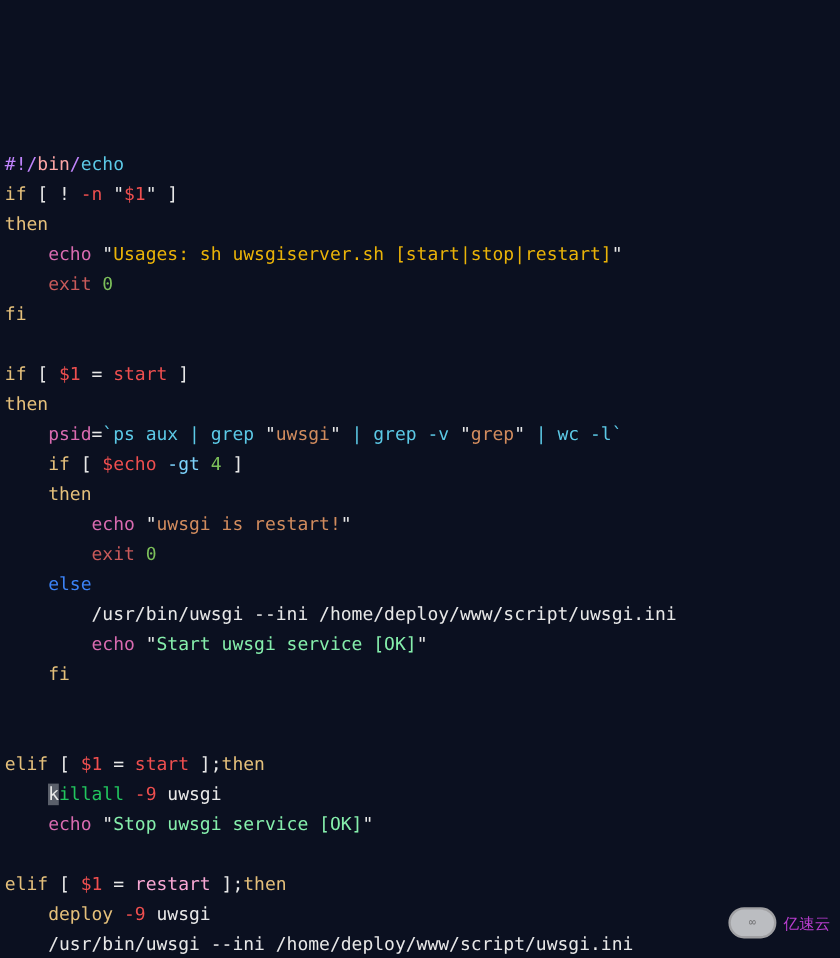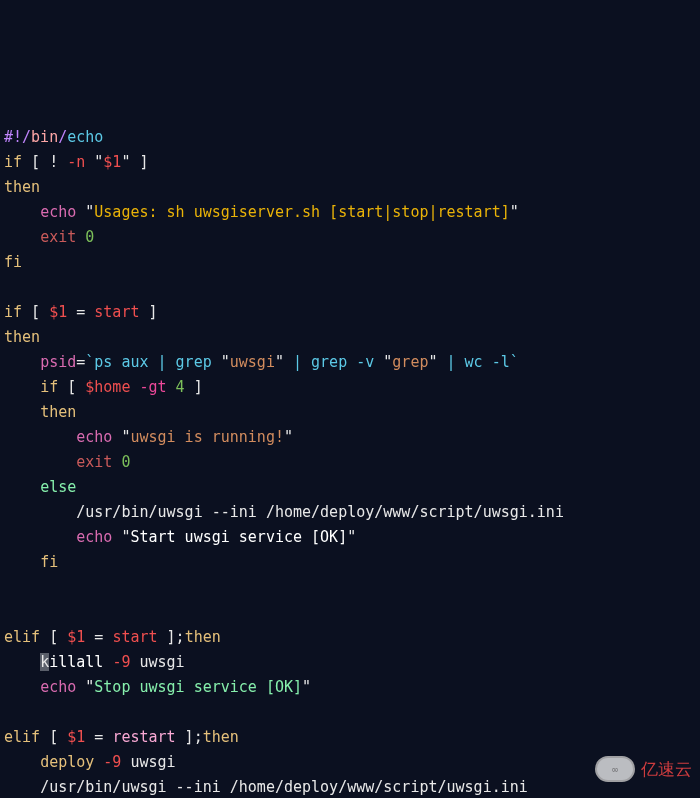--- a/index.html
+++ b/index.html
@@ -29,50 +29,50 @@
       width: 40px; height: 26px;
       border: 2px solid #bababa;
       border-radius: 16px;
       display: flex;
       align-items: center;
       justify-content: center;
       color: #888;
       font-size: 10px;
       background: rgba(255,255,255,0.85);
     }
-    .watermark-text { color: #ef4444; font-size: 17px; font-family: sans-serif; }
+    .watermark-text { color: #d946ef; font-size: 13px; font-family: sans-serif; }
   </style>
 </head>
 <body>
 
 
 
 <div>
 <span><span style="color:#c084fc">#!/</span><span style="color:#fca5a5">bin</span><span style="color:#c084fc">/</span><span style="color:#5cc9e6">echo</span></span>
 <span><span style="color:#e5c07b">if</span><span> [ ! </span><span style="color:#ef4f4f">-n</span><span> "</span><span style="color:#ef4f4f">$1</span><span>" ]</span></span>
 <span><span style="color:#e5c07b">then</span></span>
 <span><span>    </span><span style="color:#d96bb0">echo</span><span> </span><span>"</span><span style="color:#eab308">Usages: sh uwsgiserver.sh [start|stop|restart]</span><span>"</span></span>
 <span><span>    </span><span style="color:#c95a5a">exit</span><span> </span><span style="color:#7cbf5a">0</span></span>
 <span><span style="color:#e5c07b">fi</span></span>
 <span> </span>
 <span><span style="color:#e5c07b">if</span><span> [ </span><span style="color:#ef4f4f">$1</span><span> = </span><span style="color:#ef4f4f">start</span><span> ]</span></span>
 <span><span style="color:#e5c07b">then</span></span>
 <span><span>    </span><span style="color:#d96bb0">psid</span><span>=</span><span style="color:#5cc9e6">`</span><span style="color:#5cc9e6">ps aux | grep </span><span>"</span><span style="color:#d28c5e">uwsgi</span><span>"</span><span style="color:#5cc9e6"> | grep -v </span><span>"</span><span style="color:#d28c5e">grep</span><span>"</span><span style="color:#5cc9e6"> | wc -l</span><span style="color:#5cc9e6">`</span></span>
-<span><span>    </span><span style="color:#e5c07b">if</span><span> [ </span><span style="color:#ef4f4f">$home</span><span> </span><span style="color:#ec4899">-gt</span><span> </span><span style="color:#7cbf5a">4</span><span> ]</span></span>
+<span><span>    </span><span style="color:#e5c07b">if</span><span> [ </span><span style="color:#ef4f4f">$echo</span><span> </span><span style="color:#7dd3fc">-gt</span><span> </span><span style="color:#7cbf5a">4</span><span> ]</span></span>
 <span><span>    </span><span style="color:#e5c07b">then</span></span>
-<span><span>        </span><span style="color:#d96bb0">echo</span><span> </span><span>"</span><span style="color:#d28c5e">uwsgi is running!</span><span>"</span></span>
+<span><span>        </span><span style="color:#d96bb0">echo</span><span> </span><span>"</span><span style="color:#d28c5e">uwsgi is restart!</span><span>"</span></span>
 <span><span>        </span><span style="color:#c95a5a">exit</span><span> </span><span style="color:#7cbf5a">0</span></span>
-<span><span>    </span><span style="color:#86efac">else</span></span>
+<span><span>    </span><span style="color:#3b82f6">else</span></span>
 <span><span>        </span><span>/usr/bin/uwsgi --ini /home/deploy/www/script/uwsgi.ini</span></span>
-<span><span>        </span><span style="color:#d96bb0">echo</span><span> </span><span>"</span><span style="color:#ffffff">Start uwsgi service [OK]</span><span>"</span></span>
+<span><span>        </span><span style="color:#d96bb0">echo</span><span> </span><span>"</span><span style="color:#86efac">Start uwsgi service [OK]</span><span>"</span></span>
 <span><span>    </span><span style="color:#e5c07b">fi</span></span>
 <span> </span>
 <span> </span>
 <span><span style="color:#e5c07b">elif</span><span> [ </span><span style="color:#ef4f4f">$1</span><span> = </span><span style="color:#ef4f4f">start</span><span> ];</span><span style="color:#e5c07b">then</span></span>
-<span><span>    </span><span class="cursor">k</span><span style="color:#ffffff">illall </span><span style="color:#ef4f4f">-9</span><span> </span><span>uwsgi</span></span>
+<span><span>    </span><span class="cursor">k</span><span style="color:#22c55e">illall </span><span style="color:#ef4f4f">-9</span><span> </span><span>uwsgi</span></span>
 <span><span>    </span><span style="color:#d96bb0">echo</span><span> </span><span>"</span><span style="color:#86efac">Stop uwsgi service [OK]</span><span>"</span></span>
 <span> </span>
 <span><span style="color:#e5c07b">elif</span><span> [ </span><span style="color:#ef4f4f">$1</span><span> = </span><span style="color:#f9a8d4">restart</span><span> ];</span><span style="color:#e5c07b">then</span></span>
 <span><span>    </span><span style="color:#e5c07b">deploy </span><span style="color:#ef4f4f">-9</span><span> </span><span>uwsgi</span></span>
 <span><span>    </span><span>/usr/bin/uwsgi --ini /home/deploy/www/script/uwsgi.ini</span></span>
 
 
 
 
 

